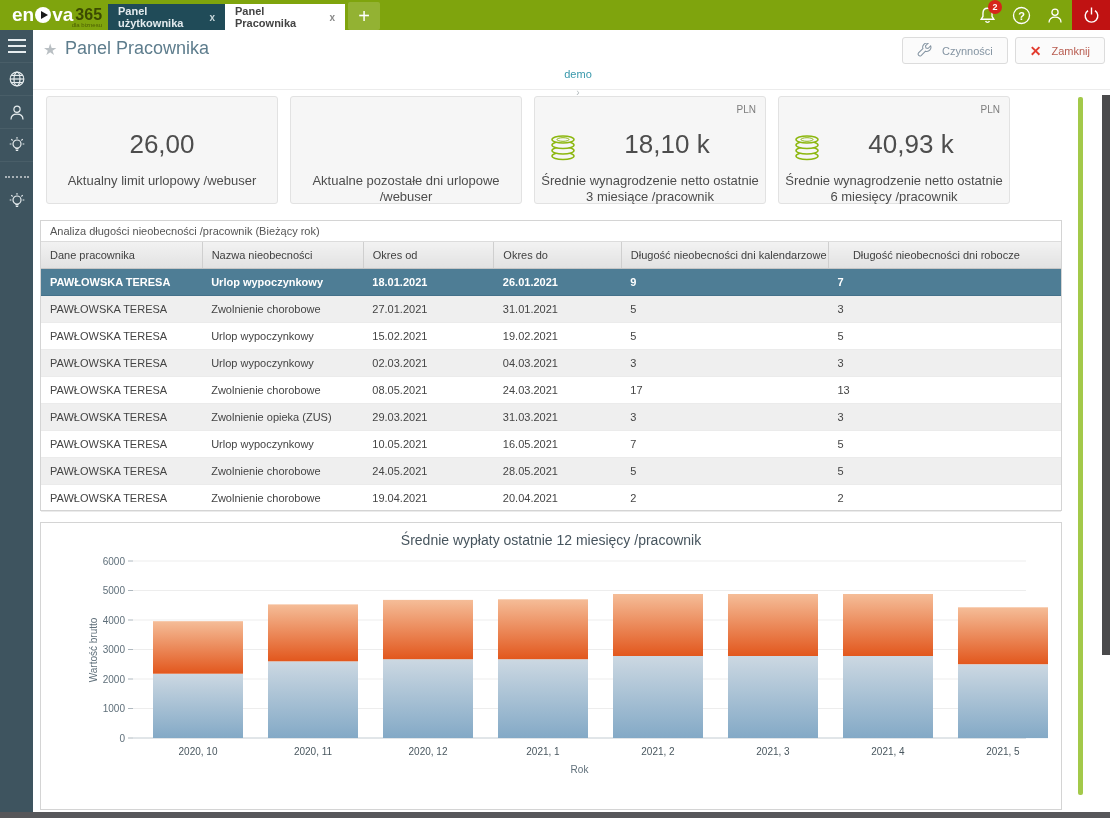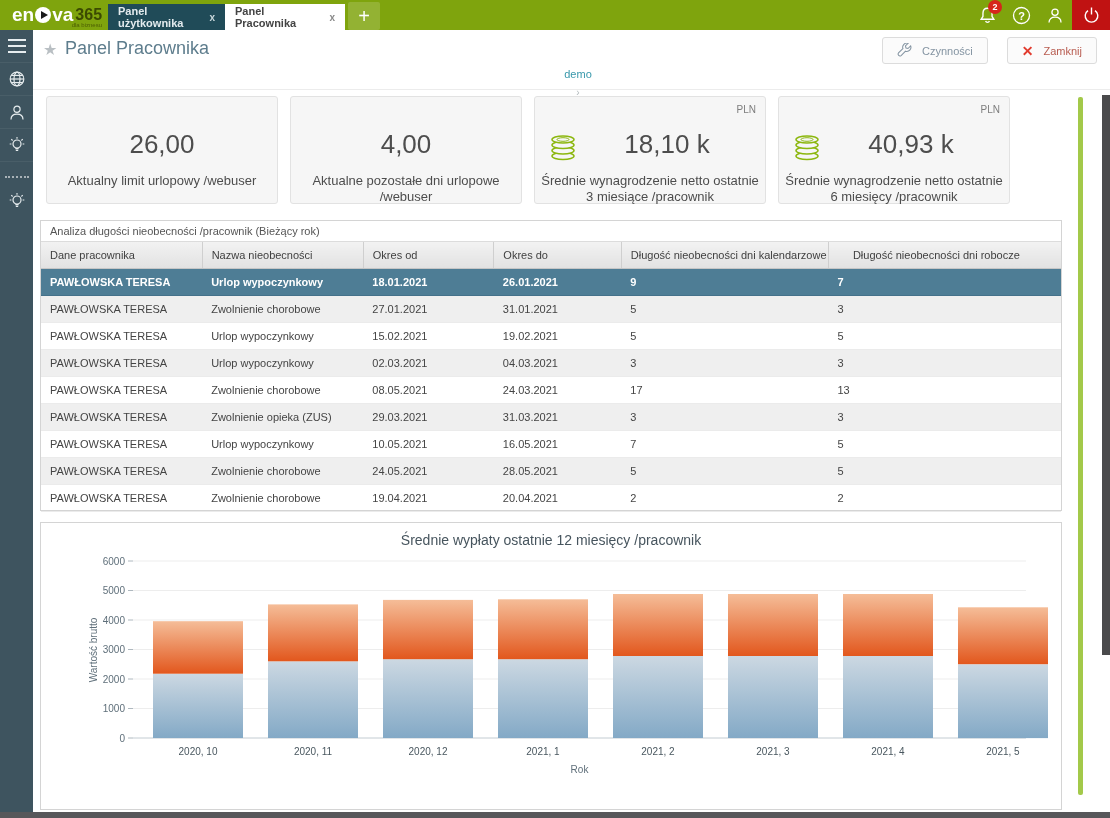--- a/index.html
+++ b/index.html
@@ -31,21 +31,21 @@
   
   .sidebar { position:absolute; left:0; top:30px; width:33px; height:782px; background:#3e545f; z-index:4; display:flex; flex-direction:column; align-items:center; }
   .side-item { width:33px; height:33px; display:flex; align-items:center; justify-content:center; cursor:pointer; border-bottom:1px solid rgba(255,255,255,0.06); }
   .side-divider { width:24px; border-top:2px dotted rgba(255,255,255,0.55); margin:14px 0 6px 0; }
 
   
   .main { position:absolute; left:33px; top:30px; width:1077px; height:782px; background:#fff; }
   .title-row { position:absolute; left:0; top:0; width:100%; height:38px; }
   .star-icon { position:absolute; left:10px; top:10px; font-size:16px; color:#b9bfc3; }
   .page-title { position:absolute; left:32px; top:8px; font-size:18px; color:#5e7d8d; }
-  .action-buttons { position:absolute; right:13px; top:7px; display:flex; gap:19px; }
+  .action-buttons { position:absolute; right:5px; top:7px; display:flex; gap:7px; }
   .btn { display:flex; align-items:center; gap:10px; height:27px; padding:0 14px; background:#fbfbfb; border:1px solid #dcdcdc; border-radius:3px; font-size:11px; cursor:pointer; }
   .btn-actions { color:#8494a2; }
   .btn-close { color:#b85c50; }
   .x-icon { color:#e23b2e; font-size:14px; font-weight:bold; }
   .breadcrumb { position:absolute; left:0; top:38px; width:100%; height:22px; padding-left:13px; display:flex; align-items:center; gap:7px; font-size:11px; border-bottom:1px solid #ececec;flex-direction:column; }
   .crumb { color:#3898ab; cursor:pointer; }
   .crumb-sep { color:#b3babd; font-size:10px; }
 
   
   .cards { position:absolute; left:13px; top:66px; display:flex; gap:12px; }
@@ -196,21 +196,20 @@
       <span class="crumb-sep">›</span>
       <span class="crumb">Panel Pracownika</span>
     </div>
 
     <div class="cards">
       <div class="card">
         <div class="card-value">26,00</div>
         <div class="card-label">Aktualny limit urlopowy /webuser</div>
       </div>
       <div class="card">
-        <div class="card-value">4,00</div>
         <div class="card-label">Aktualne pozostałe dni urlopowe /webuser</div>
       </div>
       <div class="card with-icon">
         <div class="card-currency">PLN</div>
         <span class="coins">
           <svg class="icon" width="30" height="30" viewBox="0 0 30 30">
             <ellipse cx="15" cy="23" rx="11" ry="3.6" fill="#f6f6f6" stroke="#8cb70f" stroke-width="1.5"></ellipse>
             <ellipse cx="15" cy="17.5" rx="11" ry="3.6" fill="#f6f6f6" stroke="#8cb70f" stroke-width="1.5"></ellipse>
             <ellipse cx="15" cy="12" rx="11" ry="3.6" fill="#f6f6f6" stroke="#8cb70f" stroke-width="1.5"></ellipse>
             <ellipse cx="15" cy="6.5" rx="11" ry="3.6" fill="#f6f6f6" stroke="#8cb70f" stroke-width="1.5"></ellipse>

